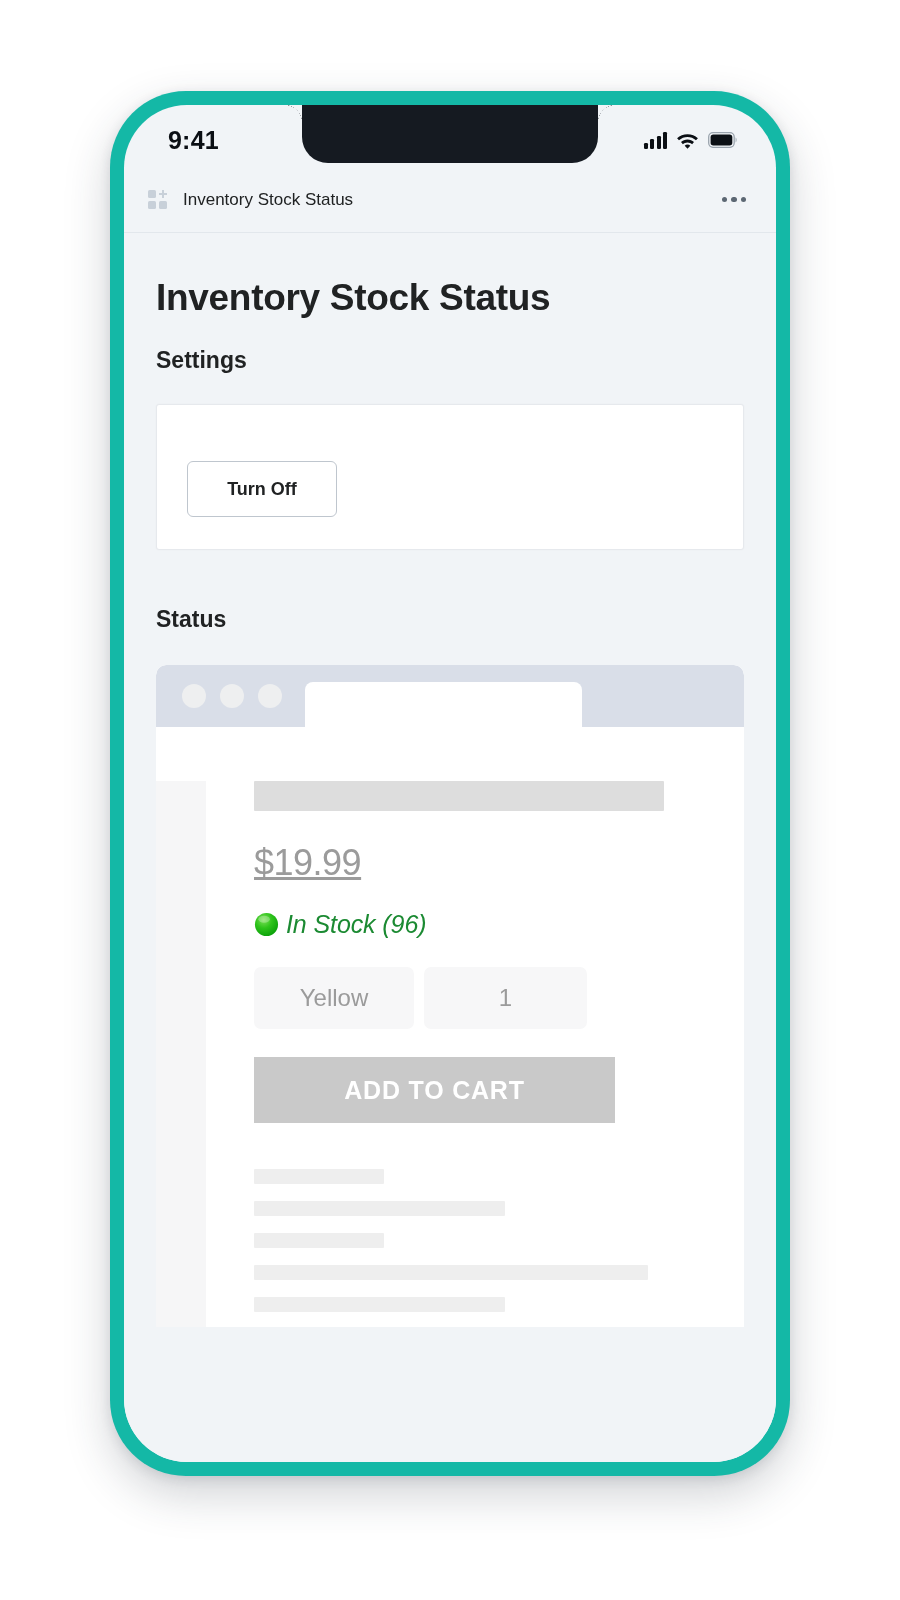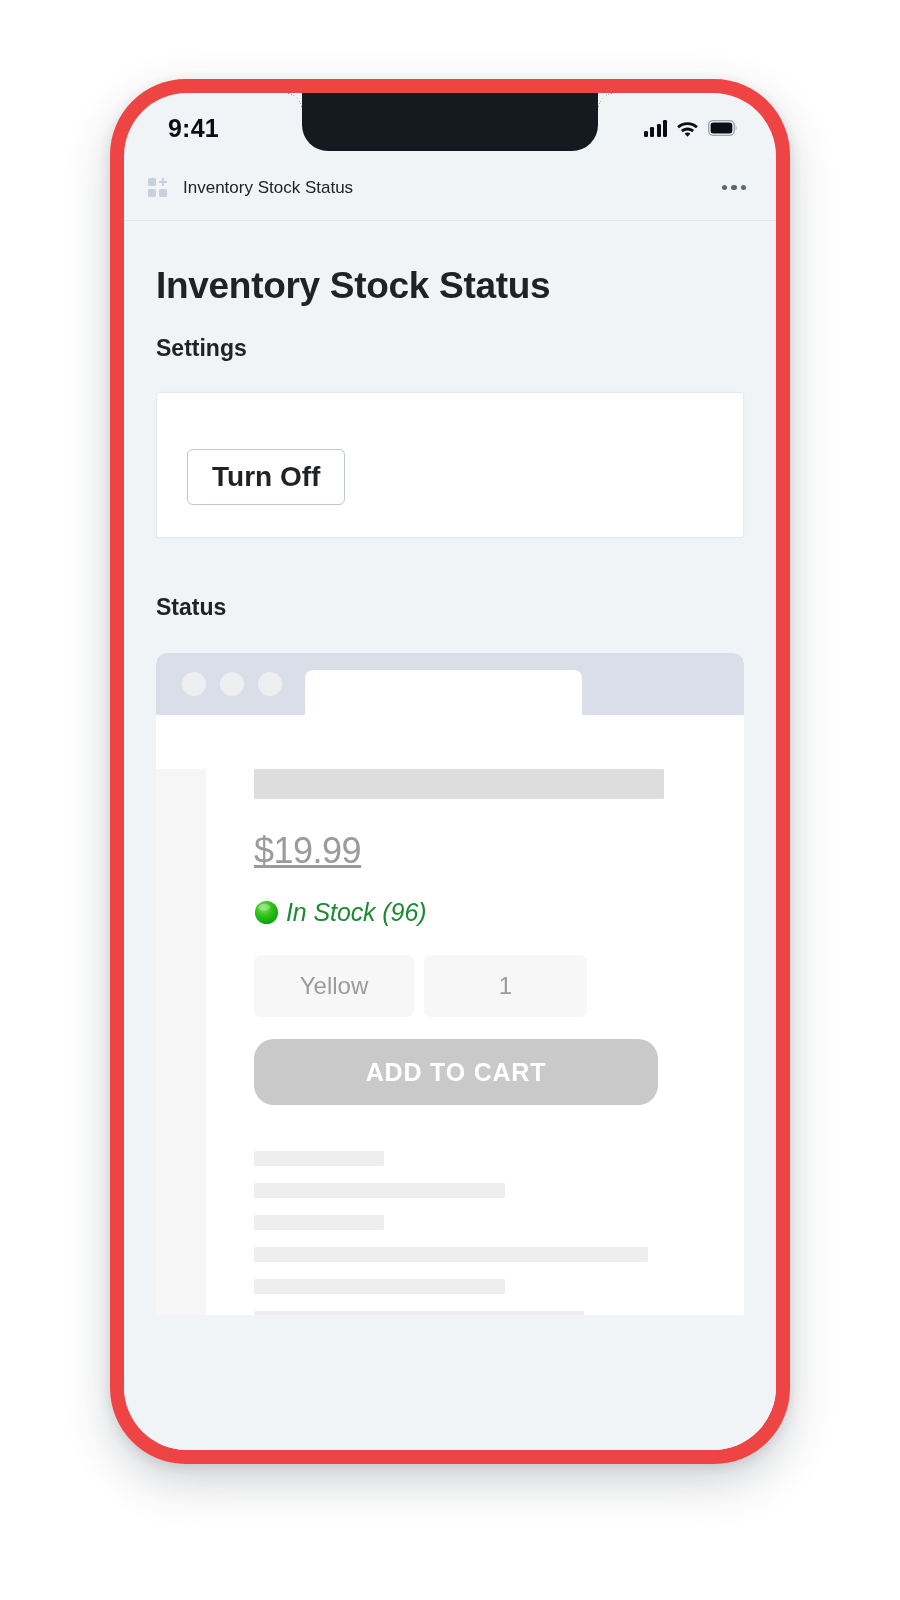--- a/index.html
+++ b/index.html
@@ -16,24 +16,24 @@
   .stage {
     position: relative;
     width: 900px;
     height: 1600px;
     background: #ffffff;
   }
 
   .phone {
     position: absolute;
     left: 110px;
-    top: 79px;
+    top: 91px;
     width: 680px;
     height: 1385px;
-    background: #ef4444;
+    background: #14b8a6;
     border-radius: 76px;
     box-shadow: 0 18px 46px rgba(40,50,66,0.22), 0 3px 12px rgba(40,50,66,0.12);
     padding: 14px;
   }
 
   .phone-screen {
     position: relative;
     width: 100%;
     height: 100%;
     background: #f1f4f7;
@@ -224,21 +224,21 @@
     display: inline-flex;
     align-items: center;
     justify-content: center;
     min-width: 150px;
     height: 56px;
     padding: 0 24px;
     background: #ffffff;
     border: 1px solid #bfc6ce;
     border-radius: 6px;
     font-family: "Liberation Sans", sans-serif;
-    font-size: 28px;
+    font-size: 18px;
     font-weight: 700;
     color: #202223;
     cursor: pointer;
   }
 
   
   .browser-mock {
     margin: 32px 32px 0 32px;
     background: #ffffff;
     border-radius: 10px 10px 0 0;
@@ -331,25 +331,25 @@
     display: flex;
     align-items: center;
     justify-content: center;
     font-size: 24px;
     color: #9b9b9b;
   }
   .mock-field.variant { width: 160px; }
   .mock-field.qty { width: 163px; }
 
   .mock-cta {
-    margin-top: 22px;
-    width: 404px;
+    margin-top: 28px;
+    width: 361px;
     height: 66px;
     background: #c9c9c9;
-    border-radius: 20px;
+    border-radius: 0;
     display: flex;
     align-items: center;
     justify-content: center;
     font-size: 25px;
     font-weight: 700;
     color: #ffffff;
     letter-spacing: 0.8px;
     cursor: pointer;
   }
 

